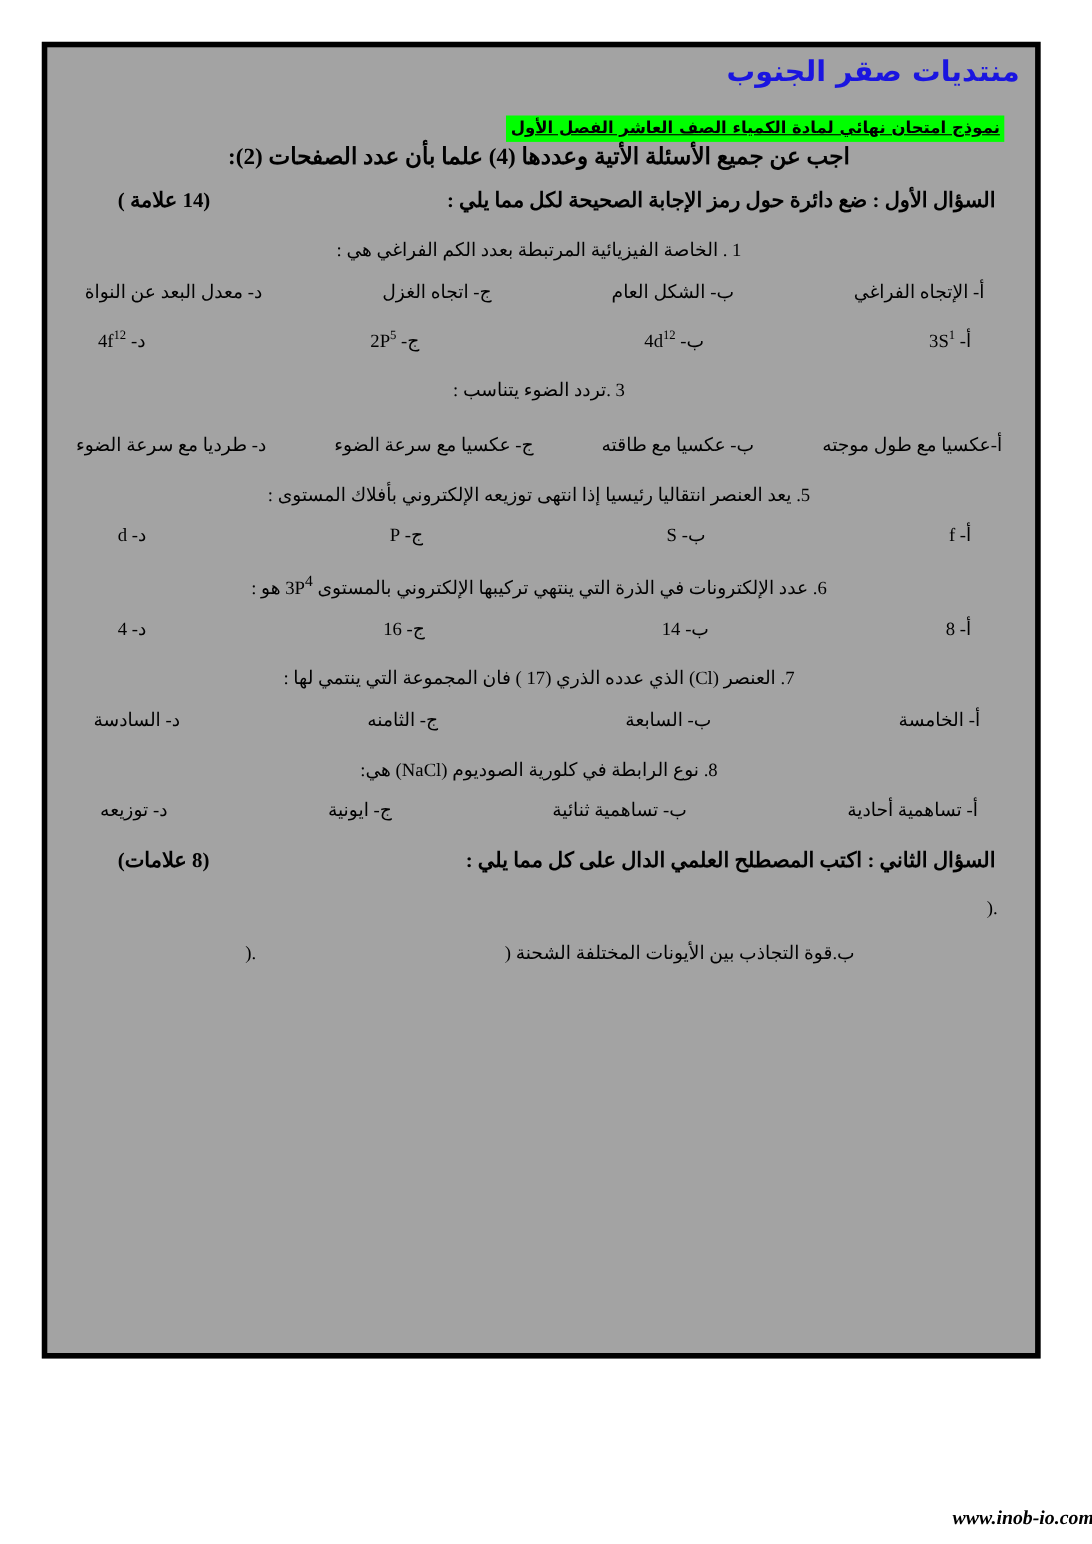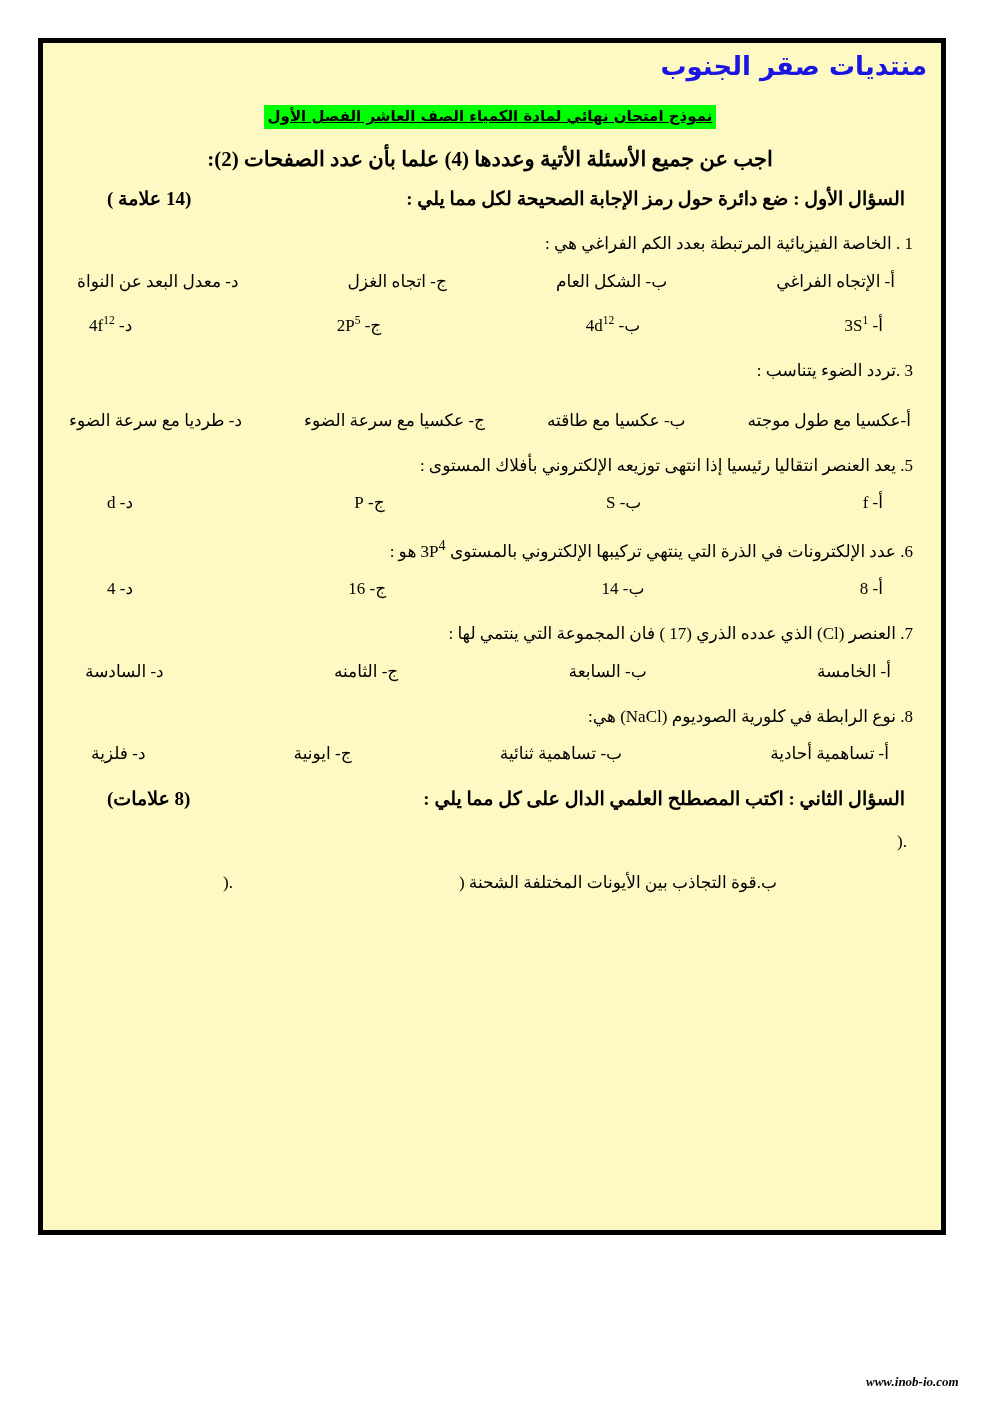--- a/index.html
+++ b/index.html
@@ -18,21 +18,21 @@
   }
 
   .page-frame {
     position: absolute;
     left: 38px;
     top: 38px;
     width: 908px;
     height: 1197px;
     border: 5px solid #000000;
     box-sizing: border-box;
-    background: #fef9c3;
+    background: #a3a3a3;
   }
 
   .forum-banner {
     position: absolute;
     top: 8px;
     right: 14px;
     color: #1a15e0;
     font-family: "DejaVu Sans", "Liberation Sans", sans-serif;
     font-size: 26px;
     font-weight: bold;
@@ -44,22 +44,21 @@
     position: absolute;
     top: 62px;
     right: 0;
     left: 0;
     padding: 0 28px 0 24px;
     box-sizing: border-box;
     text-align: right;
   }
 
   .title-row {
-    text-align: center;
-    margin-bottom: 17px;
+    text-align: right;
   }
   .exam-title {
     display: inline-block;
     background: #00ff00;
     color: #000000;
     font-family: "DejaVu Sans", "Liberation Sans", sans-serif;
     font-weight: bold;
     font-size: 15px;
     text-decoration: underline;
     padding: 2px 4px 3px 4px;
@@ -89,20 +88,21 @@
   .section-head .sec-marks {
     padding-left: 40px;
     white-space: nowrap;
   }
 
   .question {
     margin-bottom: 6px;
   }
   .q-stem {
     font-size: 17px;
+    text-align: center;
     line-height: 1.4;
     margin-bottom: 14px;
   }
 
   .q-options {
     display: flex;
     flex-direction: row;
     justify-content: space-between;
     align-items: flex-start;
     font-size: 17px;
@@ -161,21 +161,21 @@
     bottom: 14px;
     text-align: left;
     padding-left: 0;
     padding-right: 0;
   }
   .footer-url span {
     position: absolute;
     left: 866px;
     bottom: 0;
     font-family: "Liberation Serif", "DejaVu Serif", serif;
-    font-size: 13px;
+    font-size: 18px;
     font-weight: bold;
     font-style: italic;
     direction: ltr;
     white-space: nowrap;
   }
 </style>
 </head>
 <body>
 
 <div class="page-frame">
@@ -258,21 +258,21 @@
         <span class="opt">د- السادسة</span>
       </div>
     </div>
 
     <div class="question">
       <div class="q-stem">8. نوع الرابطة في كلورية الصوديوم (NaCl) هي:</div>
       <div class="q-options opts-q8">
         <span class="opt">أ- تساهمية أحادية</span>
         <span class="opt">ب- تساهمية ثنائية</span>
         <span class="opt">ج- ايونية</span>
-        <span class="opt">د- فلزية</span>
+        <span class="opt">د- توزيعه</span>
       </div>
     </div>
 
     <div class="section-head">
       <span class="sec-title">السؤال الثاني : اكتب المصطلح العلمي الدال على كل مما يلي :</span>
       <span class="sec-marks">(8 علامات)</span>
     </div>
 
     <div class="term-item">
       <span class="term-blank">).</span>

